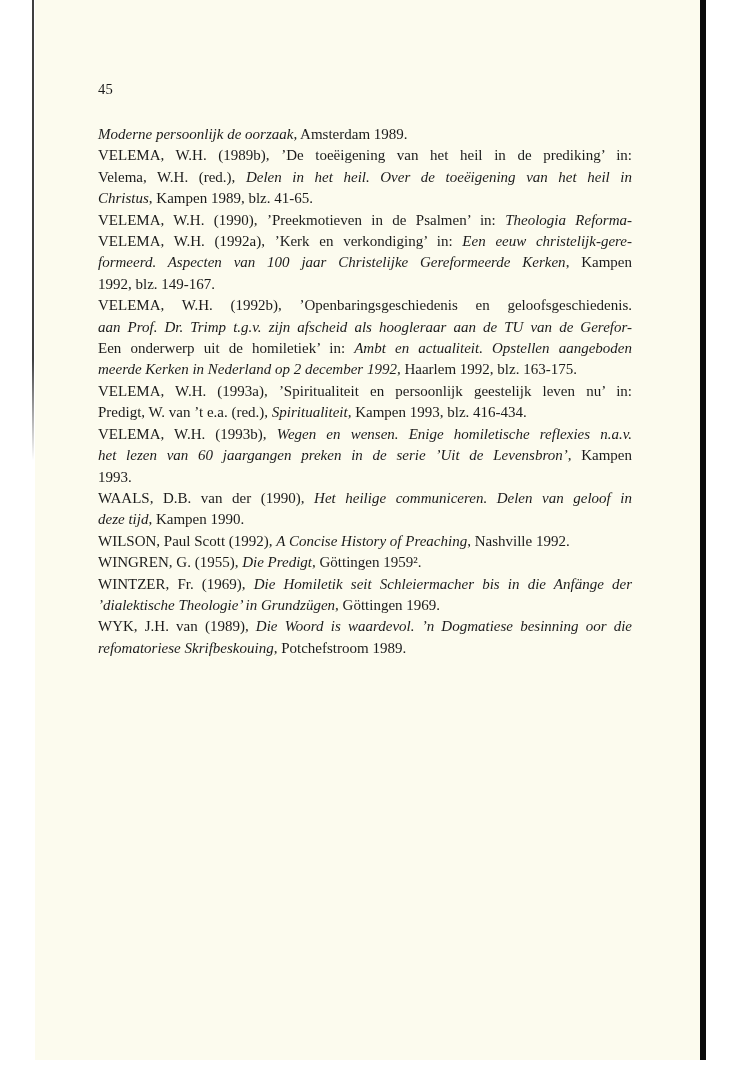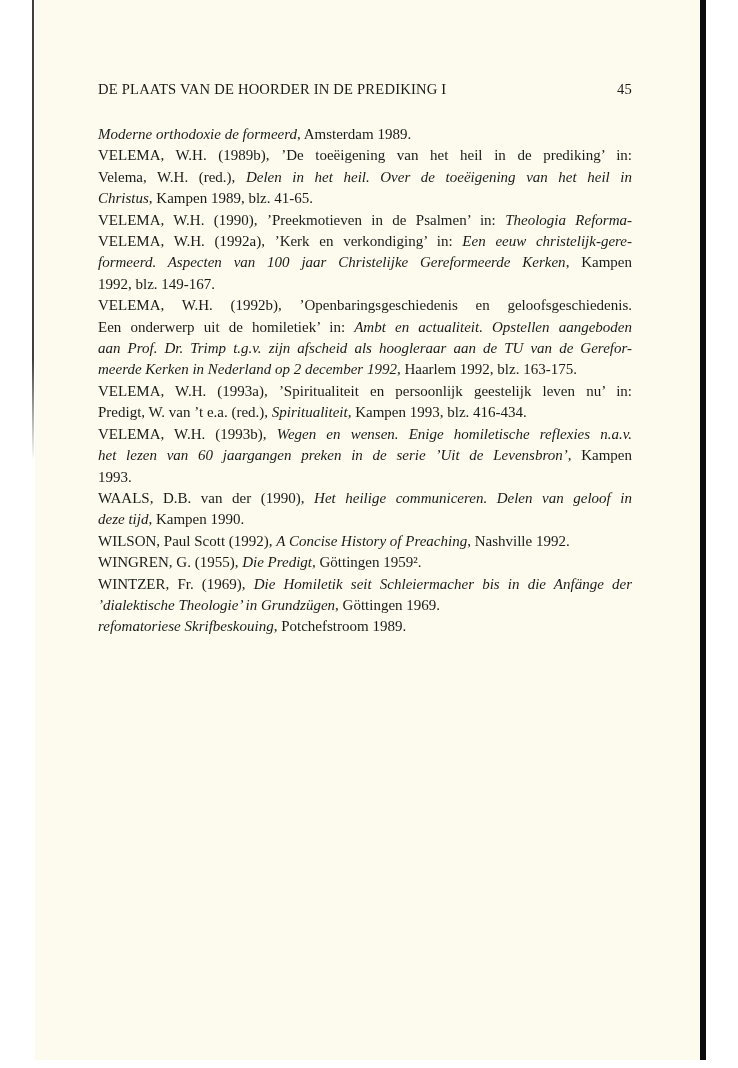--- a/index.html
+++ b/index.html
@@ -76,45 +76,44 @@
 </head>
 <body>
 
 <div class="scan">
   <div class="page"></div>
   <div class="spine-line"></div>
   <div class="edge-bar"></div>
 
   <div class="content">
     <div class="header-row">
-      <span>DE PLAATS VAN DE HOORDER IN DE PREDIKING I</span>
       <span>45</span>
     </div>
 
     <div class="entries">
         <div class="entry">
-          <div class="line"><span class="it">Moderne orthodoxie de formeerd</span><span class="rm">, Amsterdam 1989.</span></div>
+          <div class="line"><span class="it">Moderne persoonlijk de oorzaak</span><span class="rm">, Amsterdam 1989.</span></div>
         </div>
         <div class="entry">
           <div class="line just"><span class="rm">VELEMA, W.H. (1989b), ’De toeëigening van het heil in de prediking’ in:</span></div>
           <div class="line just"><span class="rm">Velema, W.H. (red.), </span><span class="it">Delen in het heil. Over de toeëigening van het heil in</span></div>
           <div class="line"><span class="it">Christus</span><span class="rm">, Kampen 1989, blz. 41-65.</span></div>
         </div>
         <div class="entry">
           <div class="line just"><span class="rm">VELEMA, W.H. (1990), ’Preekmotieven in de Psalmen’ in: </span><span class="it">Theologia Reforma-</span></div>
         </div>
         <div class="entry">
           <div class="line just"><span class="rm">VELEMA, W.H. (1992a), ’Kerk en verkondiging’ in: </span><span class="it">Een eeuw christelijk-gere-</span></div>
           <div class="line just"><span class="it">formeerd. Aspecten van 100 jaar Christelijke Gereformeerde Kerken</span><span class="rm">, Kampen</span></div>
           <div class="line"><span class="rm">1992, blz. 149-167.</span></div>
         </div>
         <div class="entry">
           <div class="line just"><span class="rm">VELEMA, W.H. (1992b), ’Openbaringsgeschiedenis en geloofsgeschiedenis.</span></div>
+          <div class="line just"><span class="it">aan Prof. Dr. Trimp t.g.v. zijn afscheid als hoogleraar aan de TU van de Gerefor-</span></div>
           <div class="line just"><span class="rm">Een onderwerp uit de homiletiek’ in: </span><span class="it">Ambt en actualiteit. Opstellen aangeboden</span></div>
-          <div class="line just"><span class="it">aan Prof. Dr. Trimp t.g.v. zijn afscheid als hoogleraar aan de TU van de Gerefor-</span></div>
           <div class="line"><span class="it">meerde Kerken in Nederland op 2 december 1992</span><span class="rm">, Haarlem 1992, blz. 163-175.</span></div>
         </div>
         <div class="entry">
           <div class="line just"><span class="rm">VELEMA, W.H. (1993a), ’Spiritualiteit en persoonlijk geestelijk leven nu’ in:</span></div>
           <div class="line"><span class="rm">Predigt, W. van ’t e.a. (red.), </span><span class="it">Spiritualiteit</span><span class="rm">, Kampen 1993, blz. 416-434.</span></div>
         </div>
         <div class="entry">
           <div class="line just"><span class="rm">VELEMA, W.H. (1993b), </span><span class="it">Wegen en wensen. Enige homiletische reflexies n.a.v.</span></div>
           <div class="line just"><span class="it">het lezen van 60 jaargangen preken in de serie ’Uit de Levensbron’</span><span class="rm">, Kampen</span></div>
           <div class="line"><span class="rm">1993.</span></div>
@@ -129,17 +128,18 @@
         <div class="entry">
           <div class="line"><span class="rm">WINGREN, G. (1955), </span><span class="it">Die Predigt</span><span class="rm">, Göttingen 1959².</span></div>
         </div>
         <div class="entry">
           <div class="line just"><span class="rm">WINTZER, Fr. (1969), </span><span class="it">Die Homiletik seit Schleiermacher bis in die Anfänge der</span></div>
           <div class="line"><span class="it">’dialektische Theologie’ in Grundzügen</span><span class="rm">, Göttingen 1969.</span></div>
         </div>
         <div class="entry">
         </div>
         <div class="entry">
+          <div class="line just"><span class="rm">WYK, J.H. van (1989), </span><span class="it">Die Woord is waardevol. ’n Dogmatiese besinning oor die</span></div>
           <div class="line"><span class="it">refomatoriese Skrifbeskouing</span><span class="rm">, Potchefstroom 1989.</span></div>
         </div>
       </div>
   </div>
 </div>
 
 </body></html>

